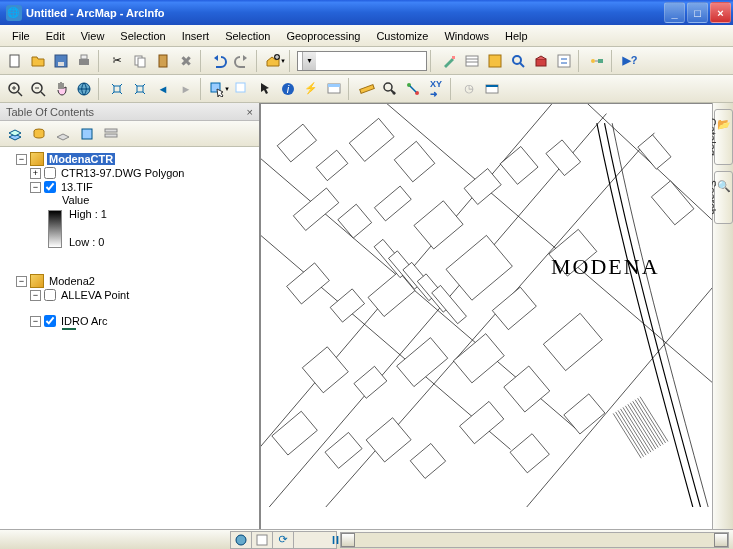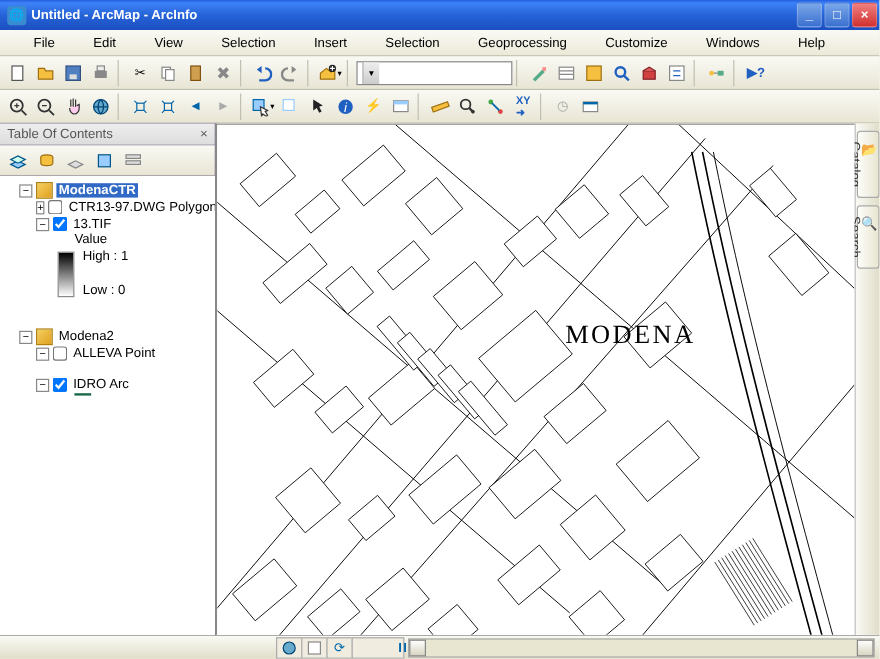--- a/index.html
+++ b/index.html
@@ -6,32 +6,32 @@
 body { background:#ece9d8; overflow:hidden; width:733px; height:549px; }
 
 .titlebar { height:25px; background:linear-gradient(to bottom,#235edf 0%,#3e82f7 10%,#2563d8 50%,#1c4fc0 100%); display:flex; align-items:center; padding:0 2px; color:white; font-weight:bold; }
 .titlebar .icon-box { width:16px; height:16px; margin:0 4px; background:#3a8cd0; border-radius:3px; display:flex; align-items:center; justify-content:center; font-size:10px;}
 .titlebar .title { flex:1; }
 .winbtns { display:flex; gap:2px; }
 .winbtn { width:21px; height:21px; background:linear-gradient(to bottom,#7aa7e8,#3a70d0); border:1px solid #fff3; border-radius:3px; color:white; display:flex; align-items:center; justify-content:center; font-family:Arial; font-weight:bold; }
 .winbtn.close { background:linear-gradient(to bottom,#f08080,#d03030); }
 
 .menubar { height:22px; background:linear-gradient(to bottom,#fafaf5,#ece9d8); display:flex; align-items:center; padding:0 4px; border-bottom:1px solid #c0c0b0; }
-.menubar span { padding:3px 8px; cursor:default;margin-left:16px; }
+.menubar span { padding:3px 8px; cursor:default; }
 
 .toolbar { height:28px; background:linear-gradient(to bottom,#fafaf5,#e8e5d4); border-bottom:1px solid #c0c0b0; display:flex; align-items:center; padding:0 4px; gap:1px; }
 .tbtn { width:22px; height:22px; border:1px solid transparent; border-radius:2px; display:flex; align-items:center; justify-content:center; cursor:pointer; }
 .tsep { width:5px; height:22px; border-left:1px solid #c0c0b0; margin:0 2px; }
 .scale-box { width:130px; height:20px; border:1px solid #888; background:white; padding:0 4px; display:flex; align-items:center; }
 .scale-box input { border:none; flex:1; outline:none; }
 .scale-box .dd { width:14px; height:18px; background:linear-gradient(to bottom,#eee,#ccc); border-left:1px solid #aaa; text-align:center; font-size:8px; line-height:18px; }
 
 .workspace { display:flex; height:calc(100% - 25px - 22px - 28px - 28px - 20px); }
 
-.toc { width:180px; background:#4c1d95; border-right:1px solid #888; display:flex; flex-direction:column; }
+.toc { width:260px; background:#86efac; border-right:1px solid #888; display:flex; flex-direction:column; }
 .toc-header { height:18px; background:linear-gradient(to bottom,#eee,#ddd); padding:0 6px; display:flex; align-items:center; font-size:11px; color:#555; border-bottom:1px solid #bbb;}
 .toc-header .x { margin-left:auto; cursor:pointer; }
 .toc-tools { height:26px; background:linear-gradient(to bottom,#fafaf5,#e8e5d4); border-bottom:1px solid #c0c0b0; display:flex; align-items:center; padding:0 4px; gap:2px; }
 .toc-body { flex:1; background:white; padding:4px 2px; overflow:auto; }
 
 .tree ul { list-style:none; padding-left:14px; }
 .tree li { padding:1px 0; white-space:nowrap; }
 .node { display:flex; align-items:center; gap:3px; }
 .expander { width:11px; height:11px; border:1px solid #888; background:white; display:inline-flex; align-items:center; justify-content:center; font-size:9px; line-height:1; cursor:pointer; }
 .cb { width:12px; height:12px; }
@@ -474,21 +474,21 @@
           <line x1="0" y1="12" x2="55" y2="12"></line>
             <line x1="0" y1="15" x2="55" y2="15"></line>
           <line x1="0" y1="18" x2="55" y2="18"></line>
             <line x1="0" y1="21" x2="55" y2="21"></line>
           <line x1="0" y1="24" x2="55" y2="24"></line>
             <line x1="0" y1="27" x2="55" y2="27"></line>
           <line x1="0" y1="30" x2="55" y2="30"></line>
             <line x1="0" y1="33" x2="55" y2="33"></line>
         </g>
       </svg>
-      <div class="map-label-txt" style="top:162px; left:290px;">MODENA</div>
+      <div class="map-label-txt" style="top:150px; left:290px;">MODENA</div>
     </div>
     <div class="side-tabs">
       <div class="side-tab"><span class="sicon">📂</span><span>Catalog</span></div>
       <div class="side-tab"><span class="sicon">🔍</span><span>Search</span></div>
     </div>
   </div>
 </div>
 
 <div class="map-bottom">
   <div class="view-tabs">

